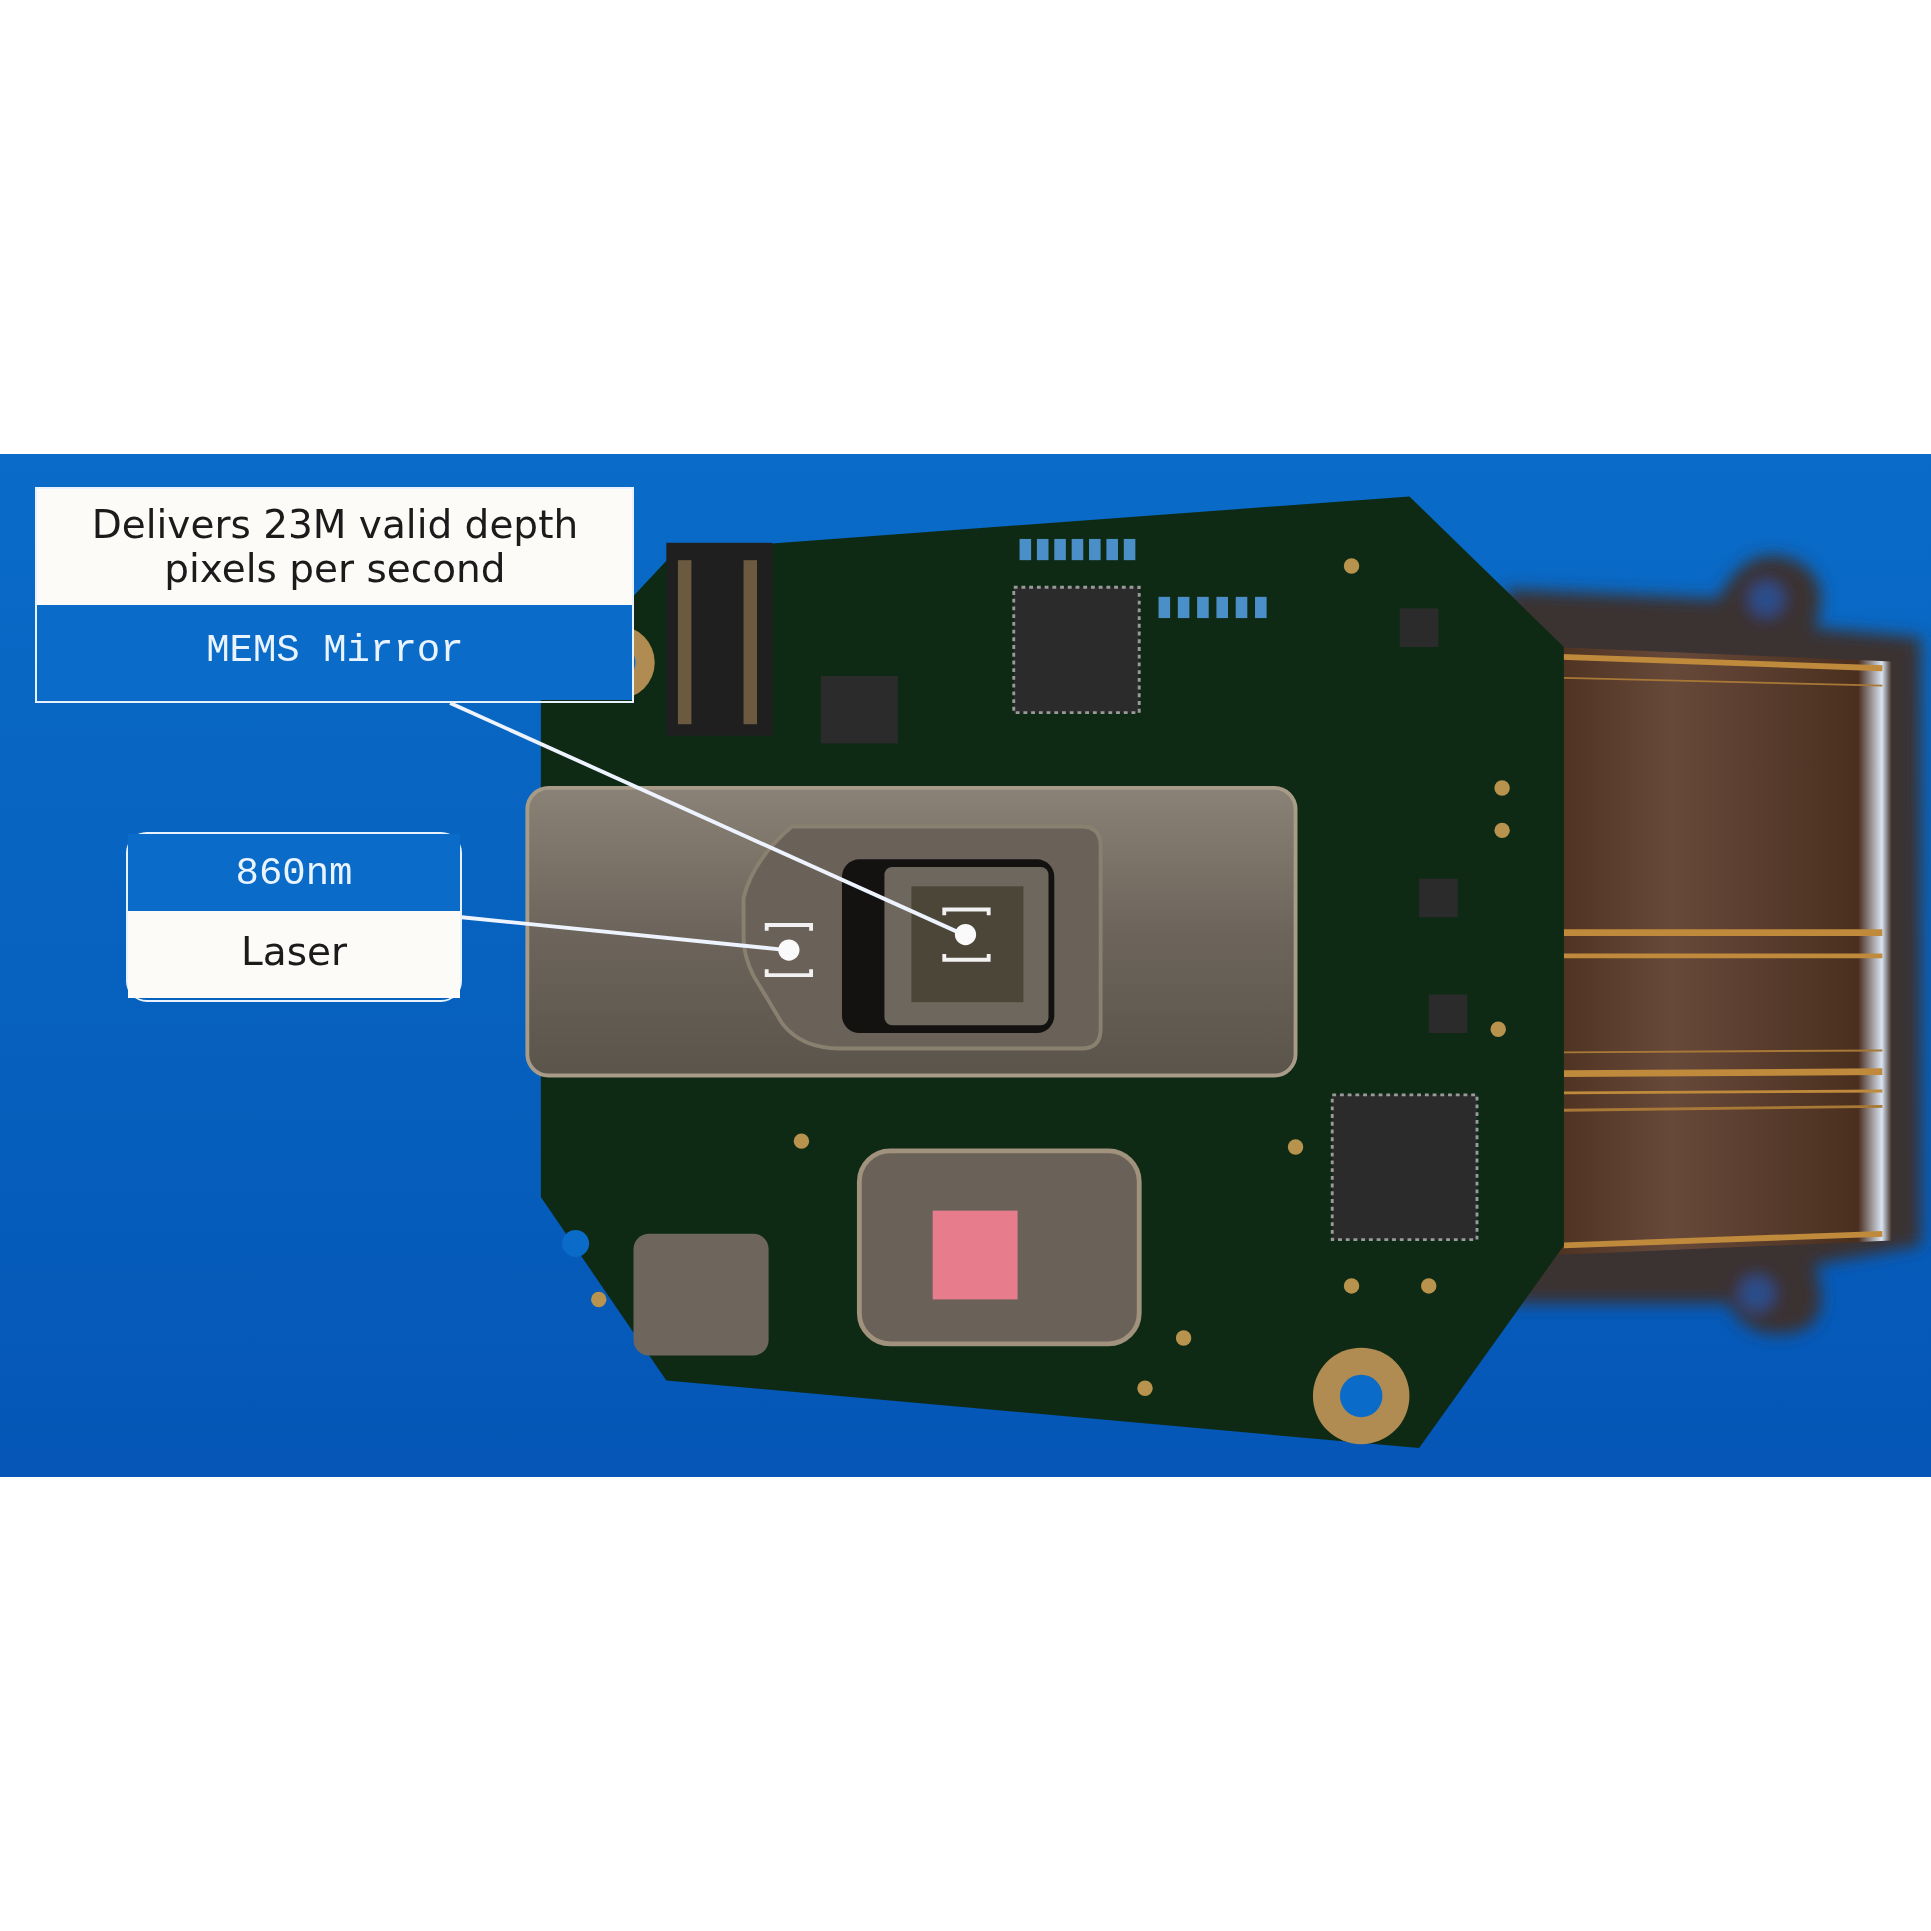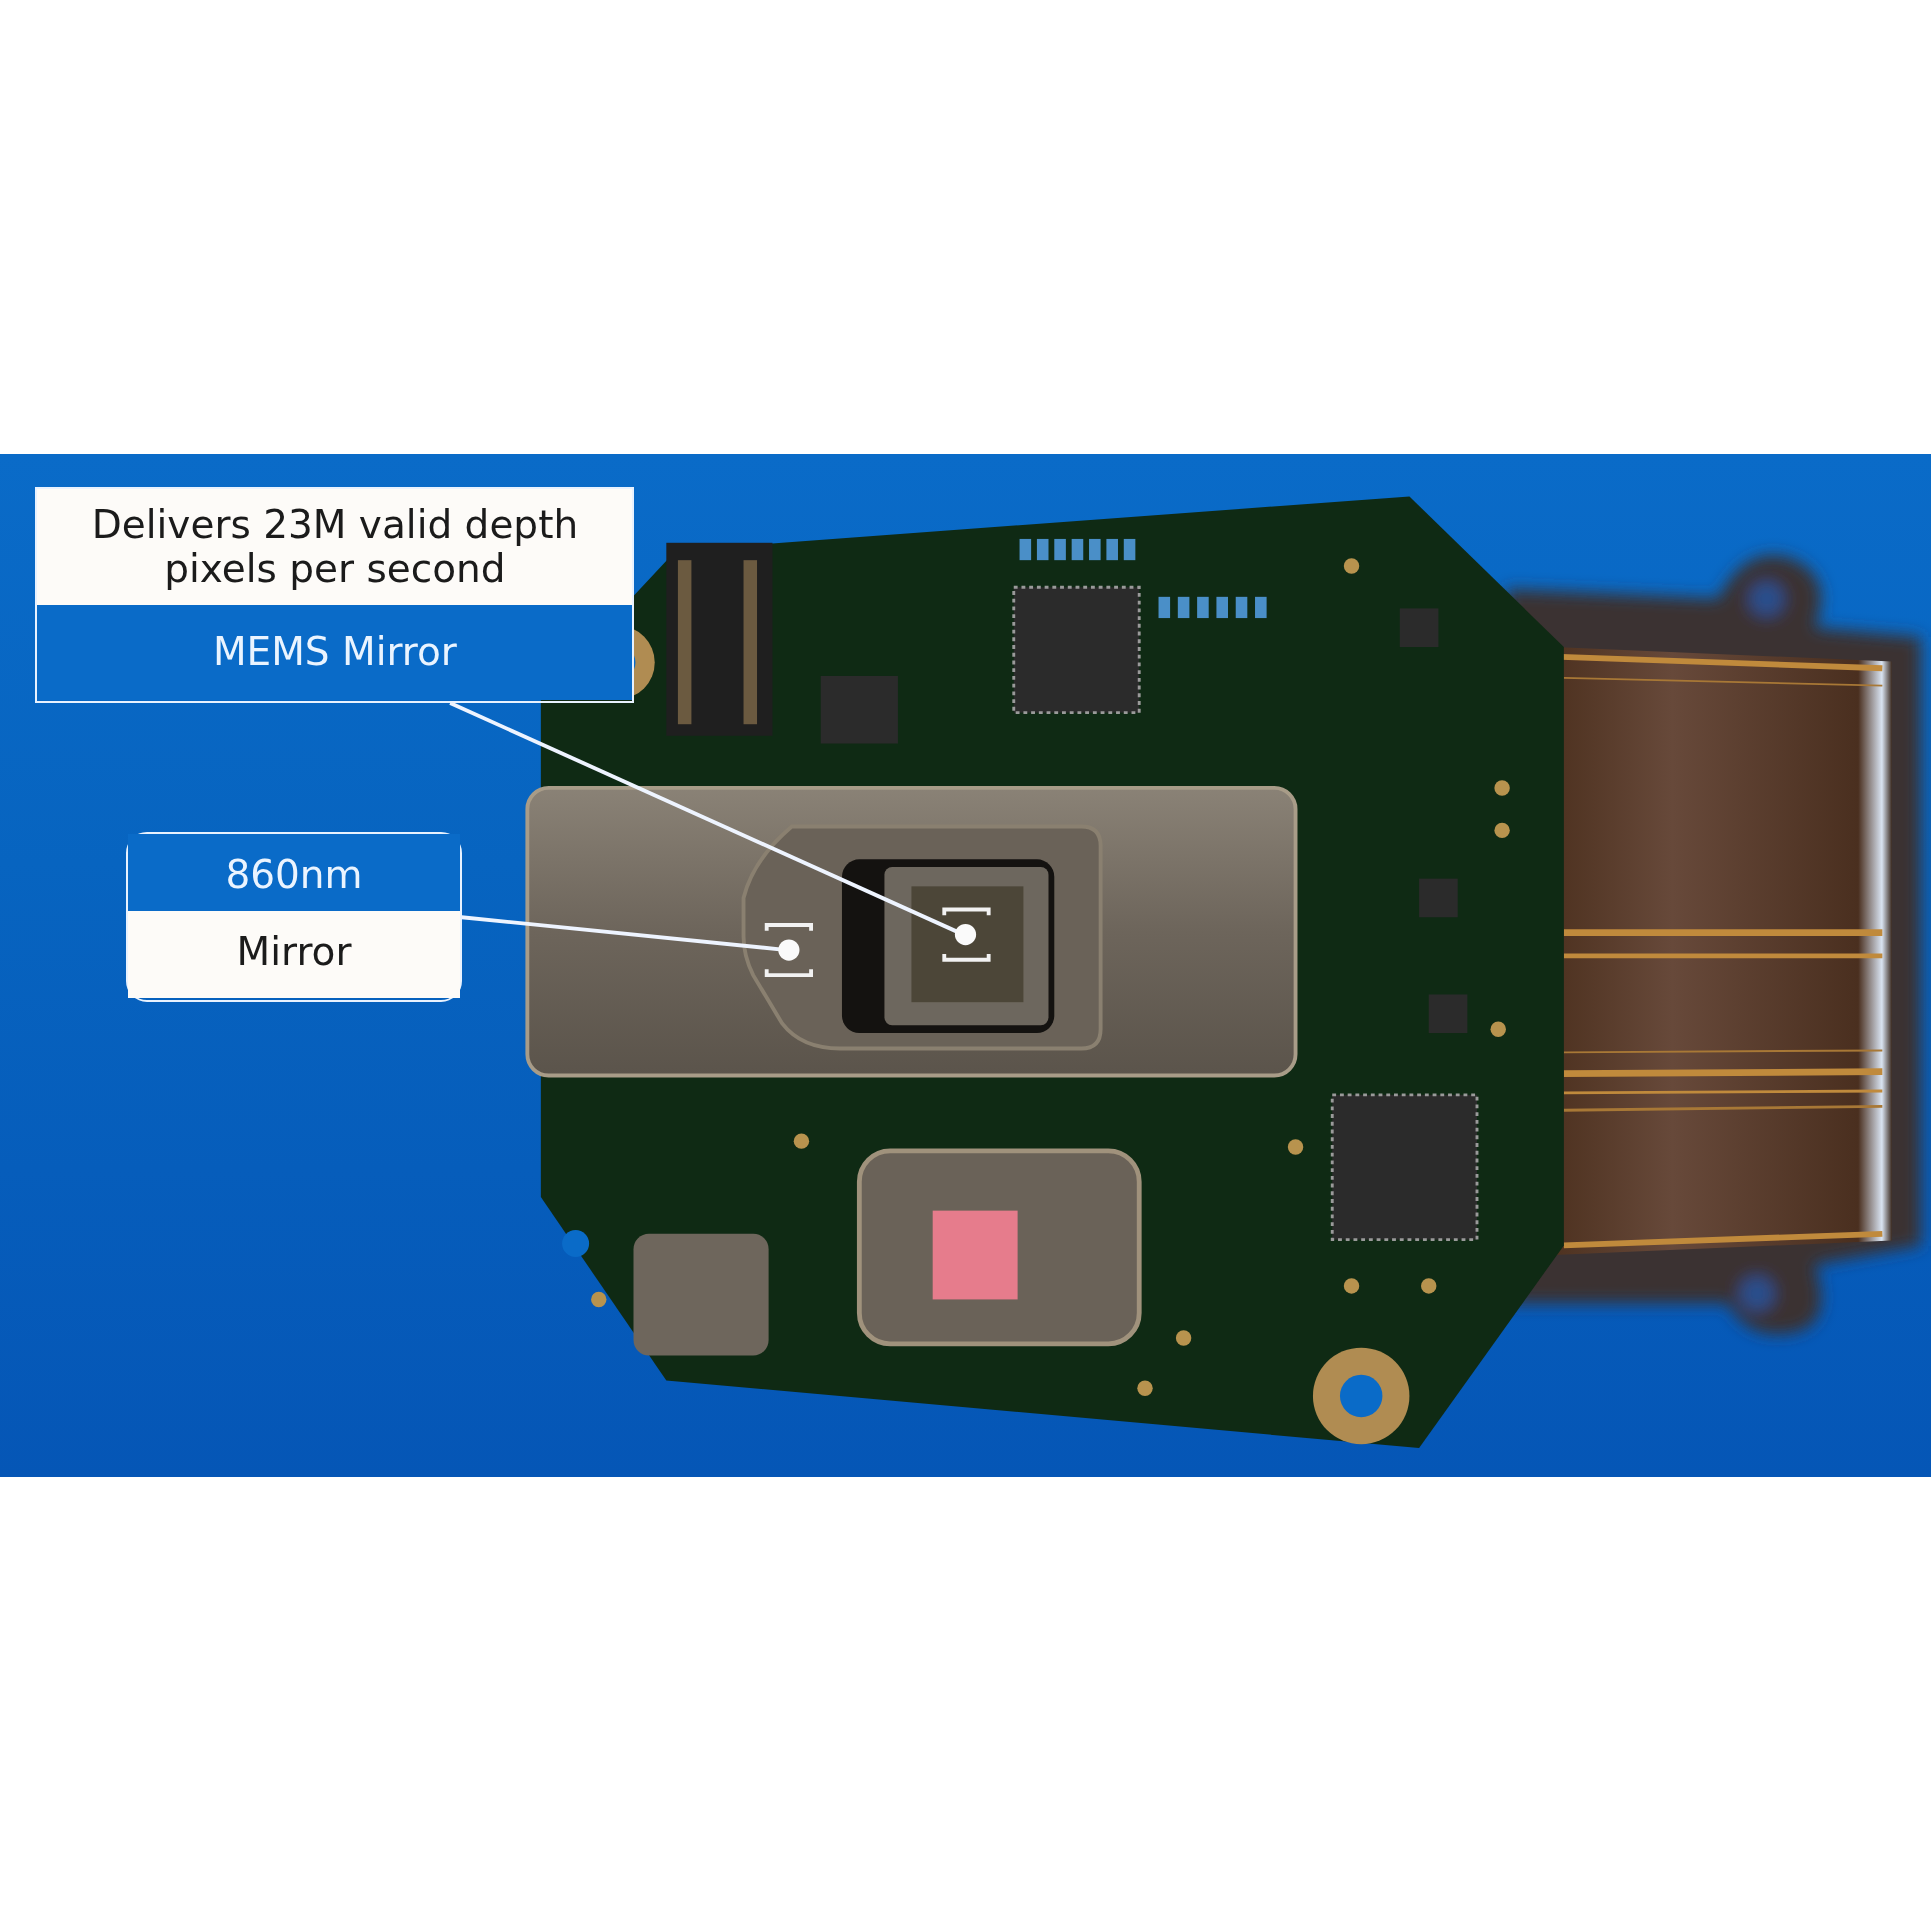--- a/index.html
+++ b/index.html
@@ -1,21 +1,21 @@
 <!DOCTYPE html>
 <html><head>
 <meta charset="utf-8">
 <style>
   html,body{margin:0;padding:0;}
   body{width:1931px;height:1931px;background:#ffffff;position:relative;overflow:hidden;font-family:"DejaVu Sans","Liberation Sans",sans-serif;}
   .stage{position:absolute;left:0;top:454px;width:1931px;height:1023px;background:linear-gradient(180deg,#0a6bc8 0%,#0764c0 40%,#0556b6 100%);overflow:hidden;}
   .scene{position:absolute;left:0;top:0;width:1931px;height:1023px;}
   .callout{position:absolute;box-sizing:border-box;border:2.9px solid #e8f2ff;}
   .callout .white{background:#fdfbf8;color:#1b1b1b;text-align:center;}
-  .callout .blue{background:#0a6bc8;color:#eaf4ff;text-align:center;}
+  .callout .blue{background:#0a6bc8;color:#eaf4ff;text-align:center;font-family:Liberation Mono, monospace;}
   .c1{left:15.4px;top:33px;width:599px;height:216px;margin-left:20px;}
   .c1 .white{height:116px;font-size:39px;line-height:44px;padding-top:13.5px;box-sizing:border-box;}
   .c1 .blue{height:95px;font-size:39px;line-height:93px;}
   .c2{left:126px;top:378px;width:336px;height:170px;border-radius:21px;}
   .c2 .blue{height:77px;font-size:39px;line-height:81px;}
   .c2 .white{height:87px;font-size:39px;line-height:81px;}
 </style>
 </head>
 <body>
 
@@ -145,16 +145,16 @@
   <div class="callout c1">
     <div class="white">
       <div>Delivers 23M valid depth</div>
       <div>pixels per second</div>
     </div>
     <div class="blue">MEMS Mirror</div>
   </div>
 
   <div class="callout c2">
     <div class="blue">860nm</div>
-    <div class="white">Mirror</div>
+    <div class="white">Laser</div>
   </div>
 </div>
 
 
 </body></html>

